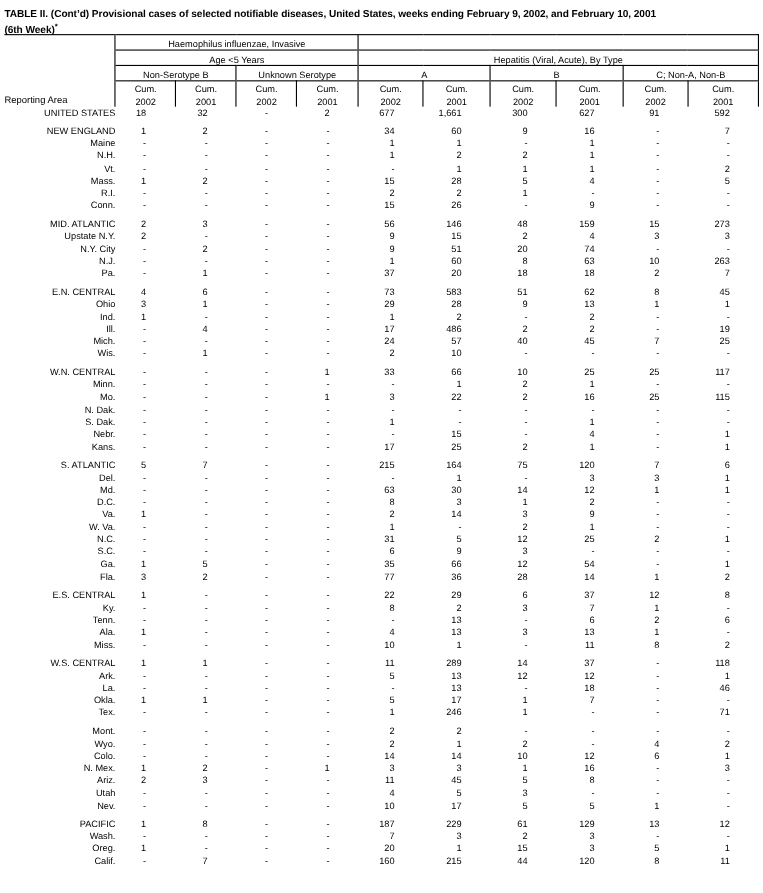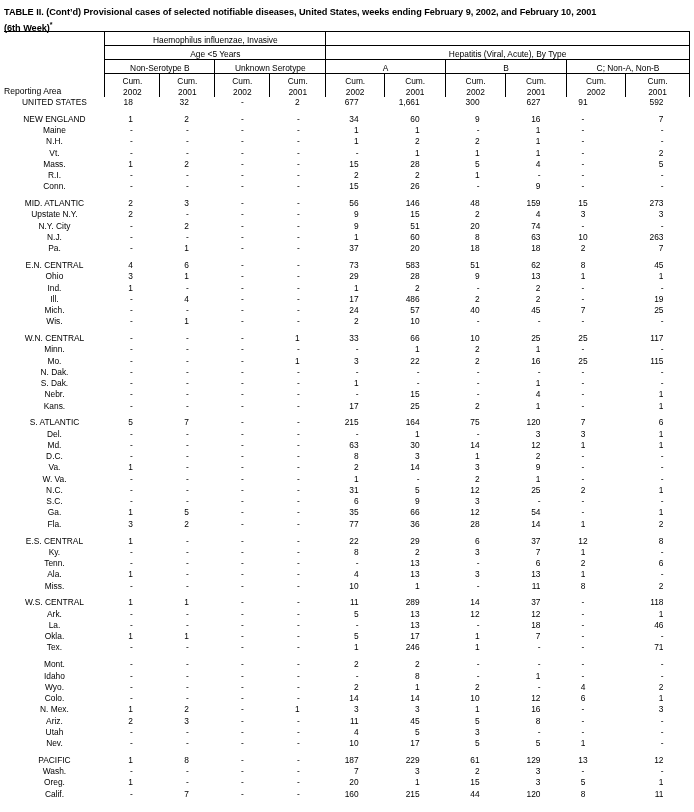--- a/index.html
+++ b/index.html
@@ -37,38 +37,38 @@
   .vr{border-right:0.9px solid #000;}
 
   .repcell{
     text-align:left;padding-left:2px;font-weight:bold;font-size:8.6px;
     vertical-align:bottom;
   }
   .italic{}
 
   
   .area{
-    text-align:center;padding-left:2px;white-space:nowrap;
+    text-align:right;padding-left:2px;white-space:nowrap;
     font-size:8.4px;
   }
   .num{
     text-align:right;white-space:nowrap;
     font-size:8.4px;
   }
   
   td.num{padding-right:26px;}
   td.num.c1{padding-right:27px;}
   td.num.c2{padding-right:26px;}
   td.num.c3{padding-right:26px;}
   td.num.c4{padding-right:26px;}
   td.num.c5{padding-right:26px;}
   td.num.c6{padding-right:26px;}
   td.num.c7{padding-right:26px;}
   td.num.c8{padding-right:26px;}
-  td.num.c9{padding-right:26px;text-align:center;}
+  td.num.c9{padding-right:26px;}
   td.num.c10{padding-right:26px;}
 
   tr.row td{height:11.25px;}
   tr.gap td{height:5.6px;line-height:5.6px;font-size:0;}
 </style>
 </head>
 <body>
 
 <div id="page">
 
@@ -760,33 +760,20 @@
           <td class="num c3">-</td>
           <td class="num c4">-</td>
           <td class="num c5">2</td>
           <td class="num c6">2</td>
           <td class="num c7">-</td>
           <td class="num c8">-</td>
           <td class="num c9">-</td>
           <td class="num c10">-</td>
         </tr>
         <tr class="row">
-          <td class="area">Idaho</td>
-          <td class="num c1">-</td>
-          <td class="num c2">-</td>
-          <td class="num c3">-</td>
-          <td class="num c4">-</td>
-          <td class="num c5">-</td>
-          <td class="num c6">8</td>
-          <td class="num c7">-</td>
-          <td class="num c8">1</td>
-          <td class="num c9">-</td>
-          <td class="num c10">-</td>
-        </tr>
-        <tr class="row">
           <td class="area">Wyo.</td>
           <td class="num c1">-</td>
           <td class="num c2">-</td>
           <td class="num c3">-</td>
           <td class="num c4">-</td>
           <td class="num c5">2</td>
           <td class="num c6">1</td>
           <td class="num c7">2</td>
           <td class="num c8">-</td>
           <td class="num c9">4</td>

